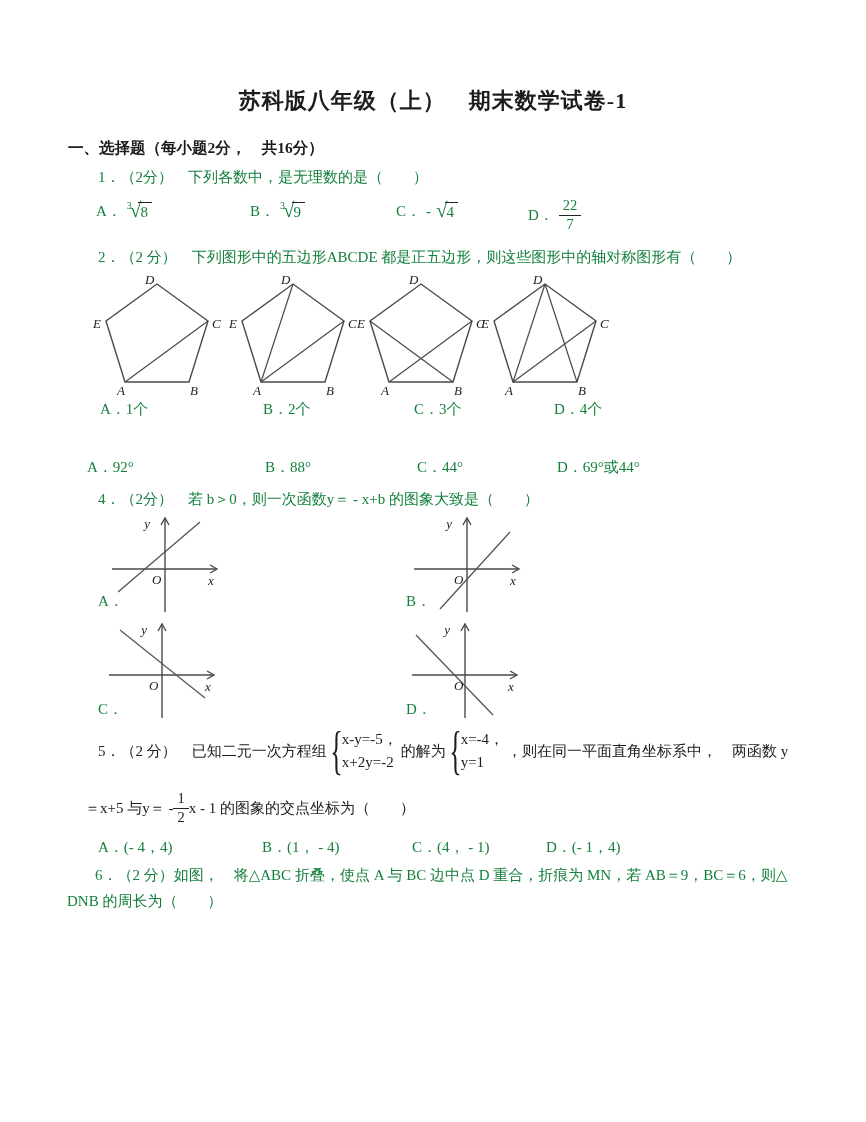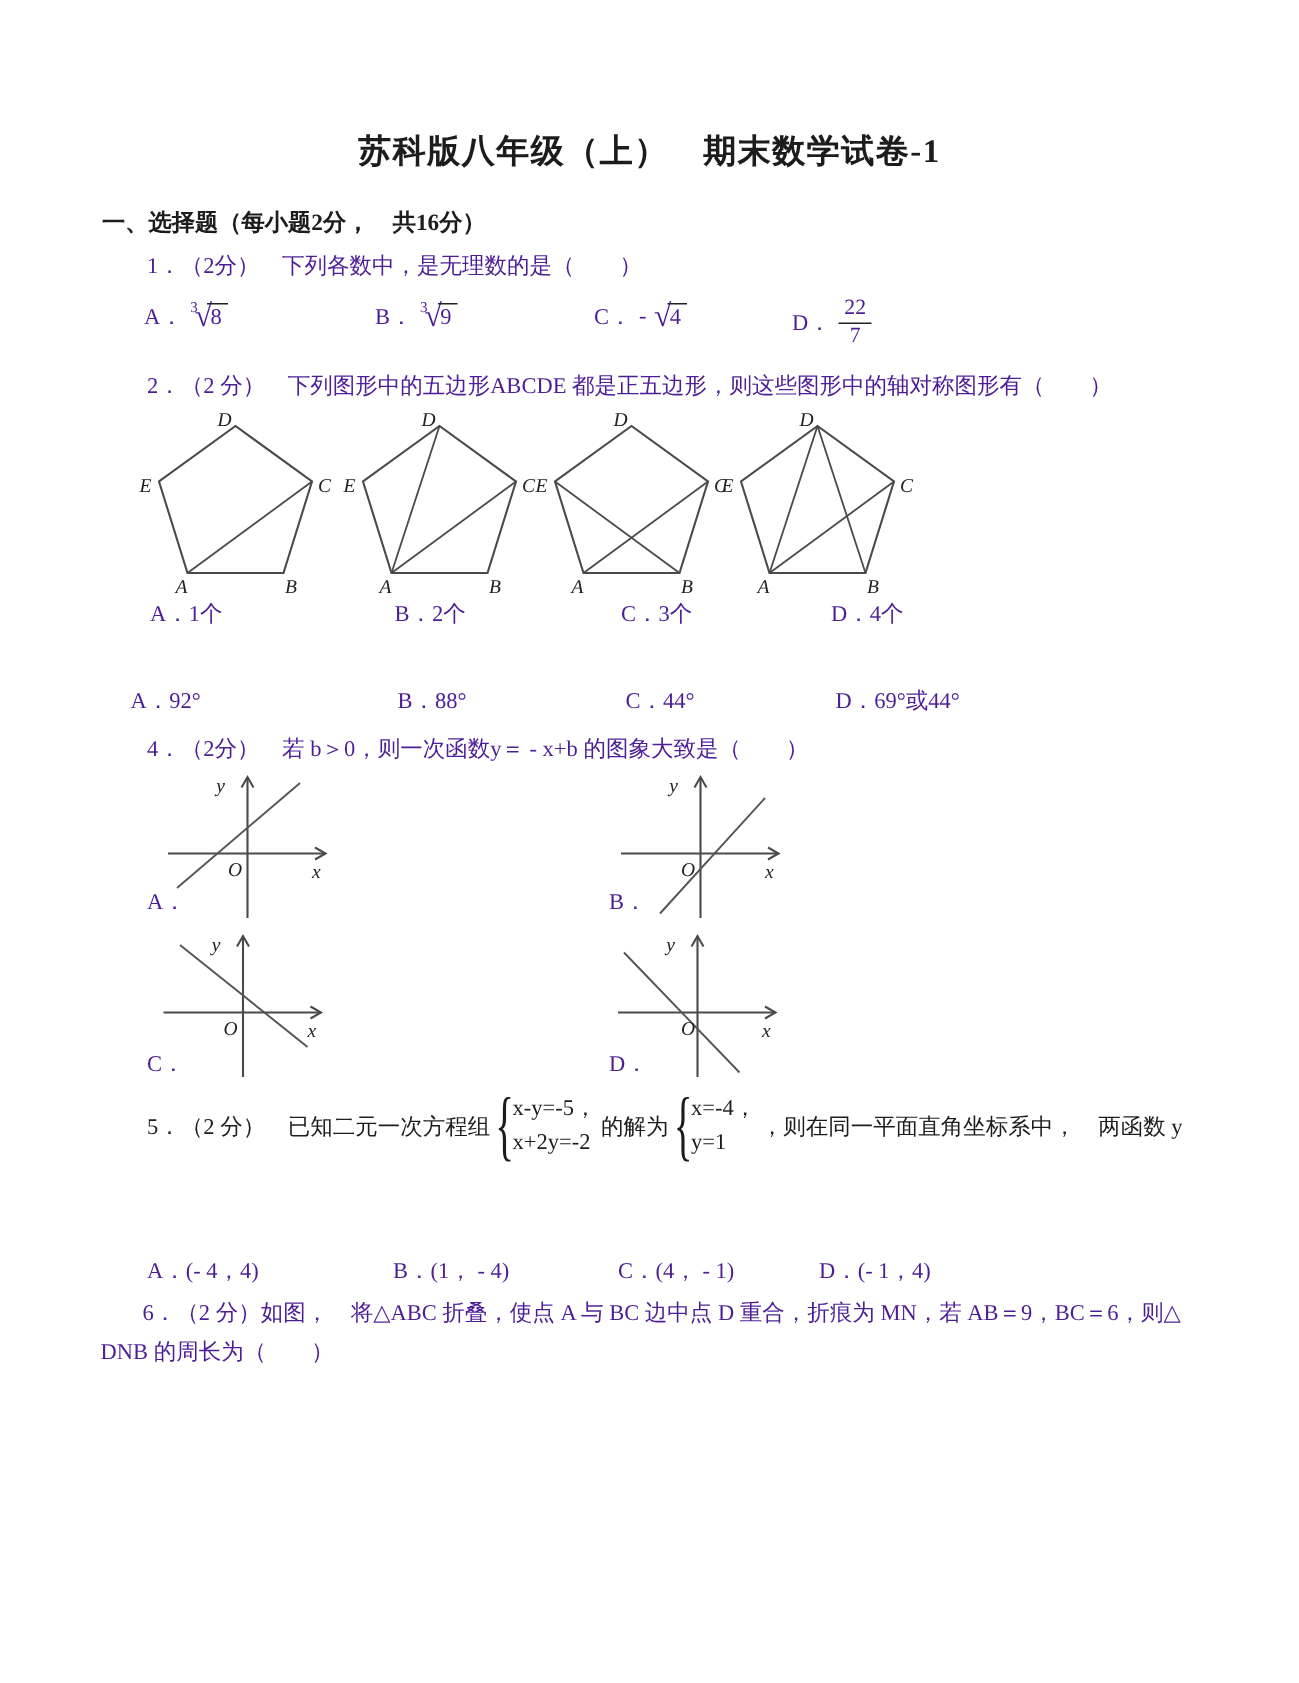--- a/index.html
+++ b/index.html
@@ -1,18 +1,18 @@
 <!DOCTYPE html>
 <html><head>
 <meta charset="utf-8">
 <style>
   * { box-sizing: border-box; margin: 0; padding: 0; }
   body { background:#ffffff; font-family:"Liberation Serif","DejaVu Serif",serif; }
   .page { position:relative; width:866px; height:1122px; background:#fff; margin:0 auto; overflow:hidden; color:#1c1c1c; }
-  .t { position:absolute; font-size:15px; color:#4c1d95; white-space:nowrap; }
+  .t { position:absolute; font-size:15px; color:#15803d; white-space:nowrap; }
   .title { position:absolute; left:0; right:0; top:86px; text-align:center; font-size:22px; font-weight:bold; letter-spacing:1px; }
   .sec { position:absolute; left:68px; top:138px; font-size:15.5px; font-weight:bold; }
   
   .opt { display:inline-flex; align-items:center; gap:5px; }
   
   .rt { display:inline-flex; align-items:flex-start; white-space:nowrap; }
   .rt sup { font-size:10px; line-height:1; position:relative; top:-1px; margin-right:-2px; }
   .rt .sq { font-size:21px; line-height:0.85; }
   .rt .rad { border-top:1.4px solid #222; margin-left:-3px; padding:1px 4px 0 2px; font-size:15px; }
   
@@ -188,20 +188,28 @@
     <span>的解为</span>
     <span class="sys">
       <span class="br">{</span>
       <span class="eqs">
         <span>x=-4，</span>
         <span>y=1</span>
       </span>
     </span>
     <span>，则在同一平面直角坐标系中，　两函数 y</span>
   </div>
+  <div class="q5b">
+    <span>＝x+5 与y＝ - </span>
+    <span class="fr">
+        <span class="n">1</span>
+        <span class="d">2</span>
+      </span>
+    <span>x - 1 的图象的交点坐标为（　　）</span>
+  </div>
   <span class="t" style="left:98px;  top:838px;">A．(- 4，4)</span>
   <span class="t" style="left:262px; top:838px;">B．(1， - 4)</span>
   <span class="t" style="left:412px; top:838px;">C．(4， - 1)</span>
   <span class="t" style="left:546px; top:838px;">D．(- 1，4)</span>
 
   <div class="t" style="left:95px; top:866px;">6．（2 分）如图，　将△ABC 折叠，使点 A 与 BC 边中点 D 重合，折痕为 MN，若 AB＝9，BC＝6，则△</div>
   <div class="t" style="left:67px; top:892px;">DNB 的周长为（　　）</div>
 
 </div>
 

